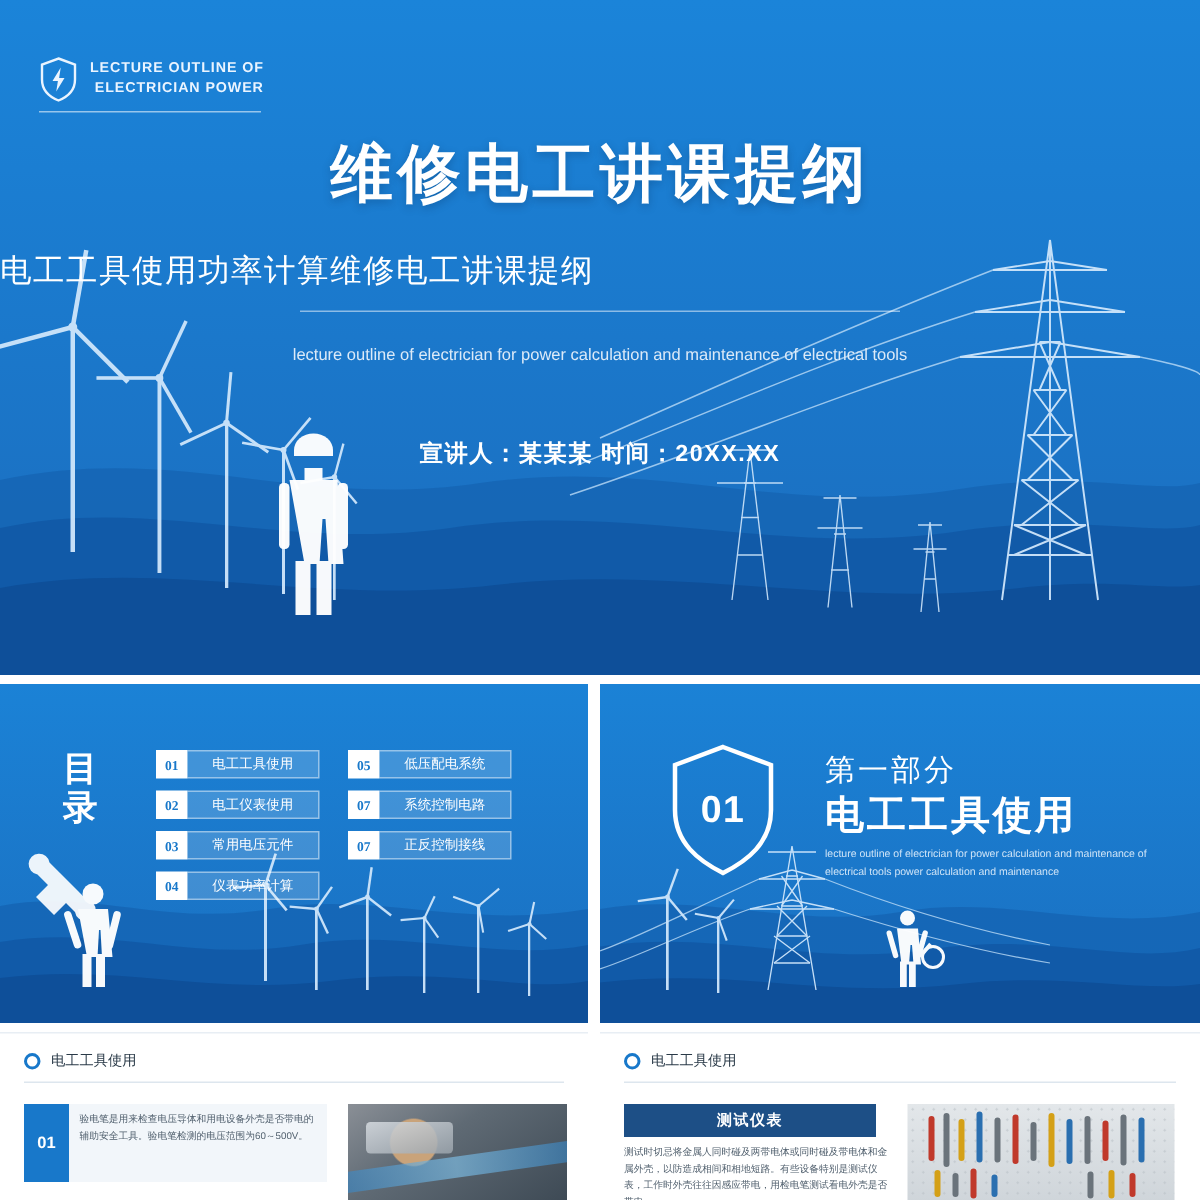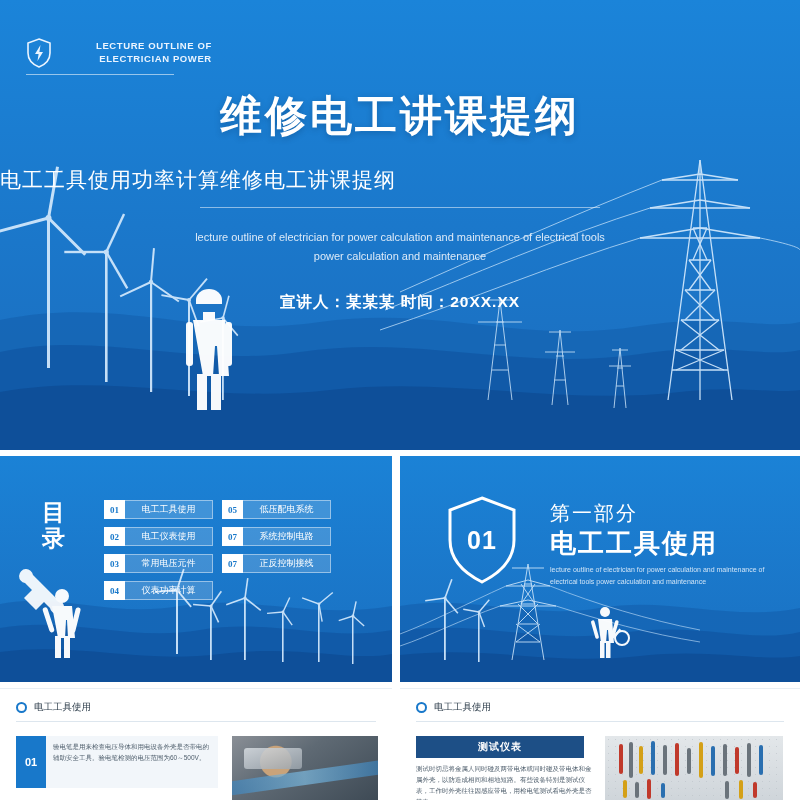--- a/index.html
+++ b/index.html
@@ -17,21 +17,21 @@
     width: 800px; height: 450px;
     background: linear-gradient(180deg, #1b82d6 0%, #1878ca 45%, #1a6fc0 100%);
     overflow: hidden;
   }
   .s1-sky { position:absolute; inset:0; }
   .logo-wrap {
     position: absolute; left: 26px; top: 38px;
     display: flex; align-items: center; gap: 8px;
   }
   .logo-shield { width: 26px; height: 30px; }
-  .logo-text { color: #eaf4ff; line-height: 1.35; margin-left: 36px; }
+  .logo-text { color: #eaf4ff; line-height: 1.35; }
   .logo-text .l1 { font-size: 9.5px; letter-spacing: .6px; font-weight: bold; }
   .logo-text .l2 { font-size: 9.5px; letter-spacing: .6px; font-weight: bold; text-align: right; }
   .logo-rule { position:absolute; left: 26px; top: 74px; width: 148px; height: 1px; background: rgba(255,255,255,.55); }
 
   .s1-title {
     position: absolute; top: 88px; left: 0; width: 800px;
     text-align: center; color: #ffffff;
     font-size: 42px; font-weight: bold; letter-spacing: 3px;
     text-shadow: 0 2px 6px rgba(0,40,80,.28);
   }
@@ -63,21 +63,21 @@
     font-family: Liberation Serif, serif;
   }
   .toc-label {
     position: absolute; left: 42px; top: 44px;
     color: #fff; font-size: 23px; font-weight: bold;
     line-height: 1.15; letter-spacing: 1px;
     width: 26px;
   }
   .toc-col { position: absolute; display: flex; flex-direction: column; gap: 8px; }
   .toc-col-a { left: 104px; top: 44px; }
-  .toc-col-b { left: 222px; top: 44px; }
+  .toc-col-b { left: 232px; top: 44px; }
   .toc-item { display: flex; align-items: stretch; height: 19px; }
   .toc-num {
     width: 21px; background: #ffffff; color: #1878ca;
     font-size: 9px; font-weight: bold;
     display: flex; align-items: center; justify-content: center;
   }
   .toc-txt {
     width: 88px; background: rgba(255,255,255,.17);
     border: 1px solid rgba(255,255,255,.45);
     border-left: none;
@@ -278,21 +278,20 @@
         <div class="l2">ELECTRICIAN  POWER</div>
       </div>
     </div>
     <div class="logo-rule"></div>
 
     <div class="s1-title">维修电工讲课提纲</div>
     <div class="s1-sub">电工工具使用功率计算维修电工讲课提纲</div>
     <div class="s1-divider"></div>
     <div class="s1-en">
       <div>lecture outline of electrician for power calculation and maintenance of electrical tools</div>
-      <div>power calculation and maintenance</div>
     </div>
     <div class="s1-meta">宣讲人：某某某    时间：20XX.XX</div>
   </div>
 
   <div class="divider-h"></div>
 
   <div class="slide2">
     <svg style="position:absolute;inset:0" viewBox="0 0 392 226" preserveAspectRatio="none">
       <path d="M0,148 C60,136 110,162 180,150 C250,138 310,164 392,150 L392,226 L0,226 Z" fill="#1565b4" opacity=".85"></path>
       <path d="M0,172 C70,160 130,186 200,174 C270,162 330,186 392,174 L392,226 L0,226 Z" fill="#1159a6" opacity=".9"></path>

